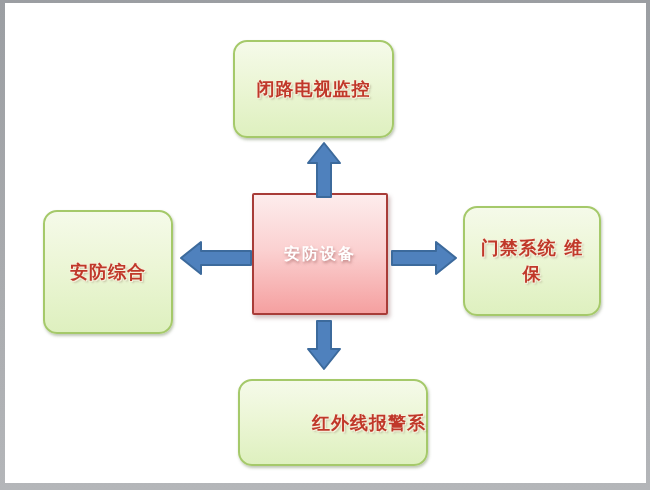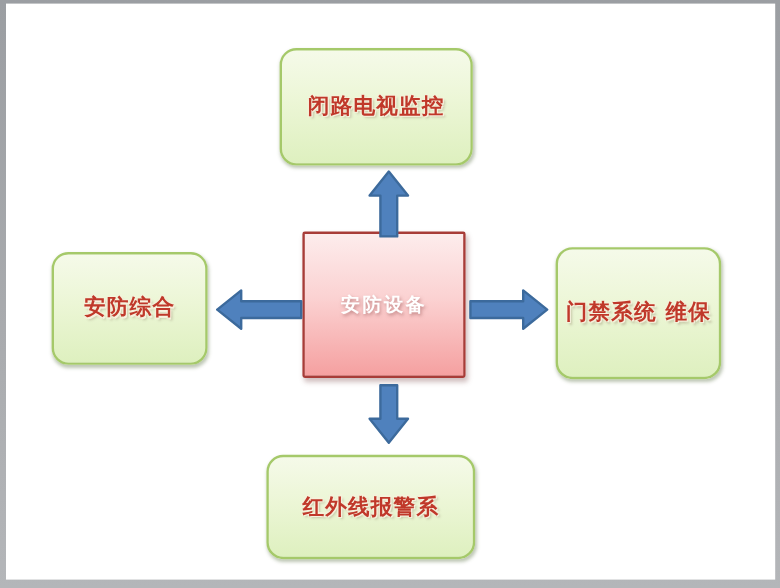--- a/index.html
+++ b/index.html
@@ -20,21 +20,21 @@
     position: absolute;
     top: 3px;
     left: 5px;
     right: 4px;
     bottom: 7px;
     background: #ffffff;
   }
   .node {
     position: absolute;
     display: flex;
-    flex-direction: row;
+    flex-direction: column;
     align-items: center;
     justify-content: center;
     text-align: center;
     box-sizing: border-box;
   }
   .node-green {
     background: linear-gradient(180deg, #f5fae9 0%, #ecf6d6 45%, #def0bf 100%);
     border: 2px solid #a5c96a;
     border-radius: 14px;
     box-shadow: 1px 2px 3px rgba(110, 130, 90, 0.45);
@@ -74,24 +74,24 @@
   }
   .arrow svg { display: block; }
   .arrow polygon {
     fill: #4f81bd;
     stroke: #3c6a9c;
     stroke-width: 2;
     stroke-linejoin: round;
   }
   
   #node-top    { left: 228px; top: 37px;  width: 161px; height: 98px;  }
-  #node-left   { left: 38px;  top: 207px; width: 130px; height: 94px; text-align: center; }
+  #node-left   { left: 38px;  top: 207px; width: 130px; height: 124px; text-align: center; }
   #node-center { left: 247px; top: 190px; width: 136px; height: 122px; }
   #node-right  { left: 458px; top: 203px; width: 138px; height: 110px; }
-  #node-bottom { left: 217px; top: 376px; width: 174px; height: 87px;  }
+  #node-bottom { left: 233px; top: 376px; width: 190px; height: 87px; align-items: flex-end;  }
   #arrow-up    { left: 301px; top: 138px; }
   #arrow-down  { left: 301px; top: 316px; }
   #arrow-left  { left: 174px; top: 237px; }
   #arrow-right { left: 385px; top: 237px; }
 </style>
 </head>
 <body>
 
 <div class="frame">
   <div class="slide">

